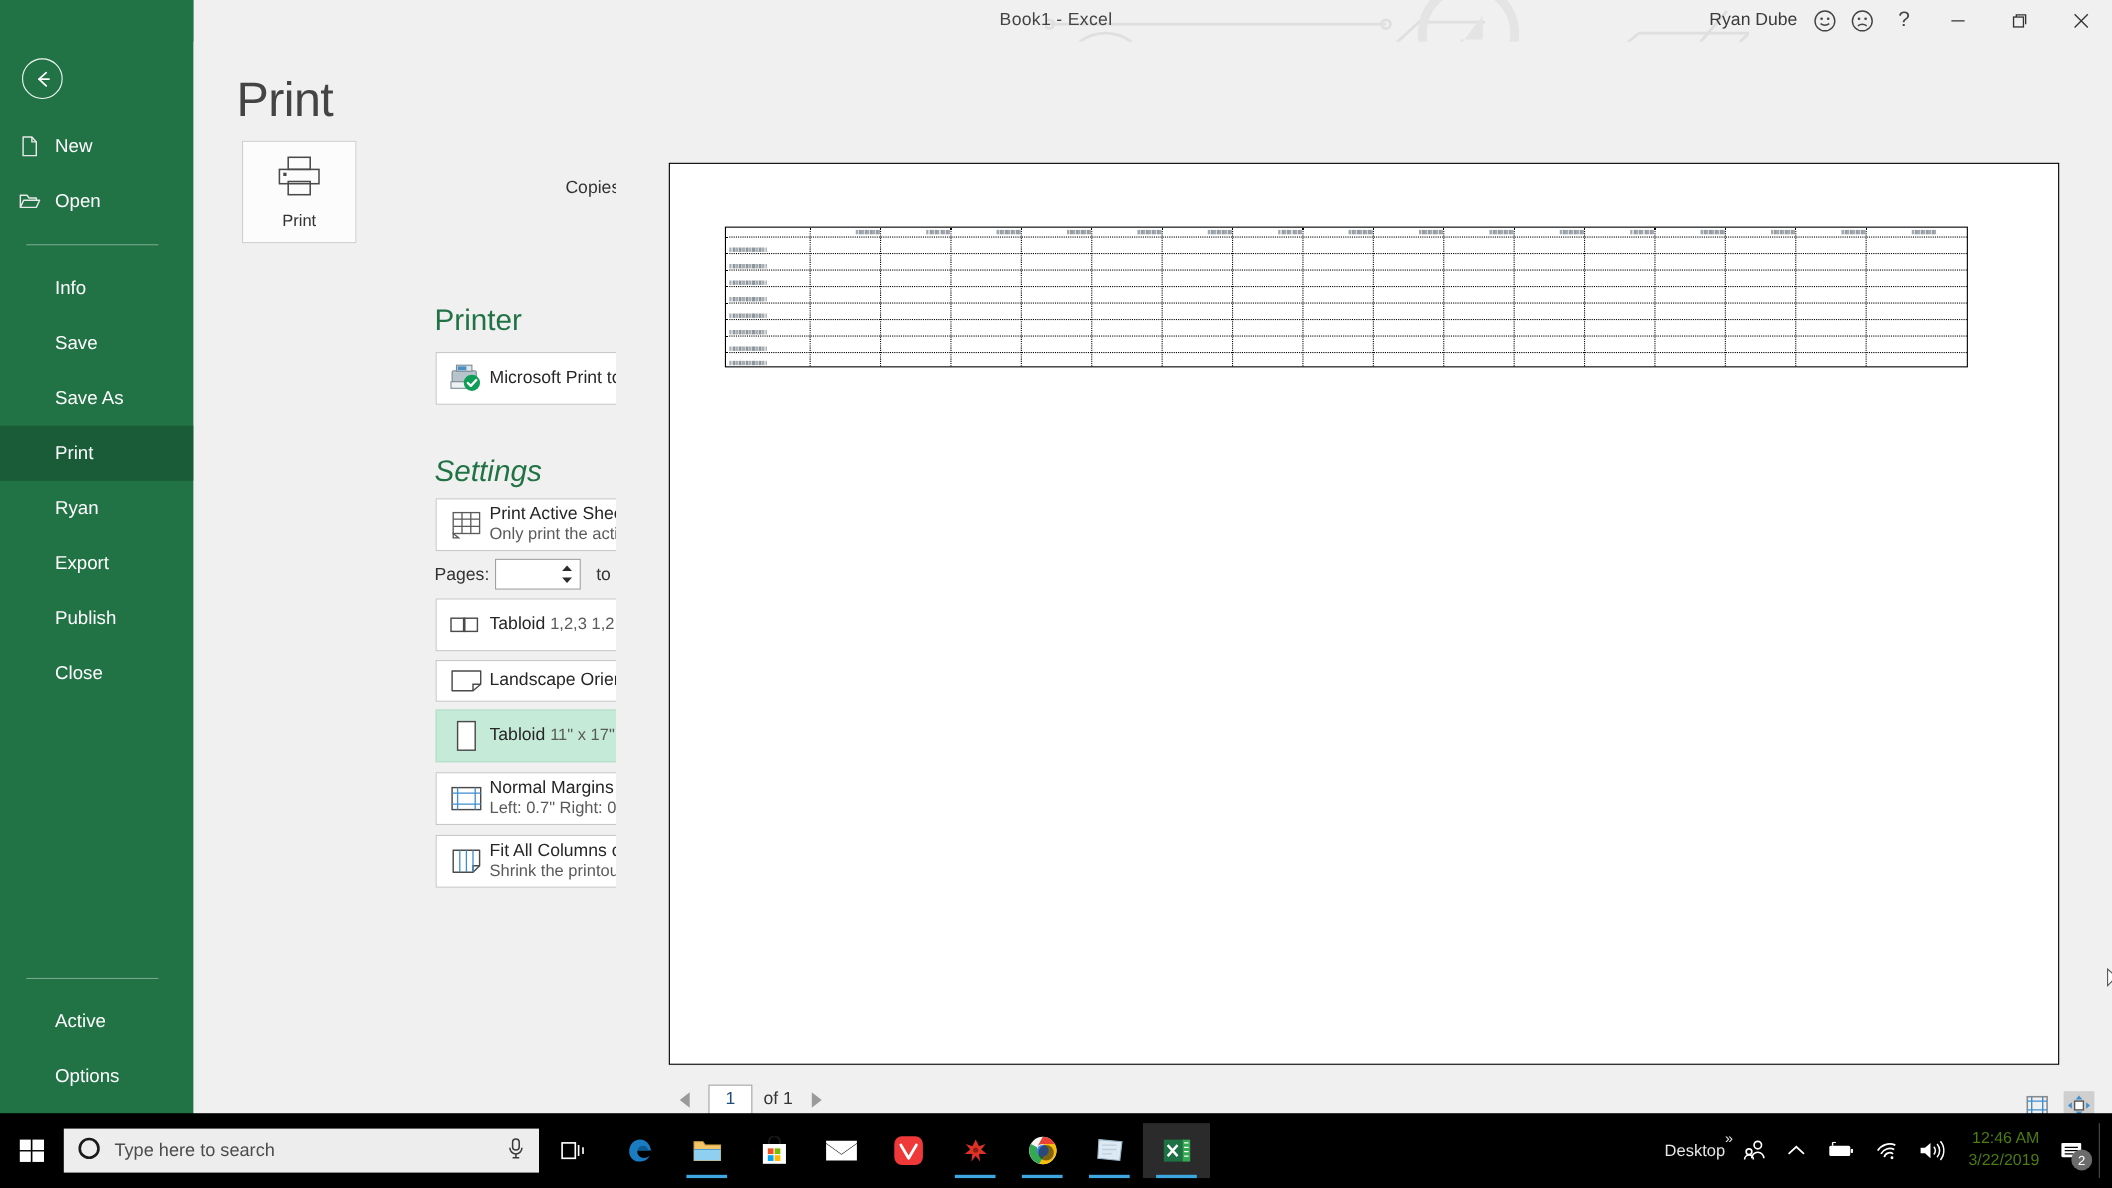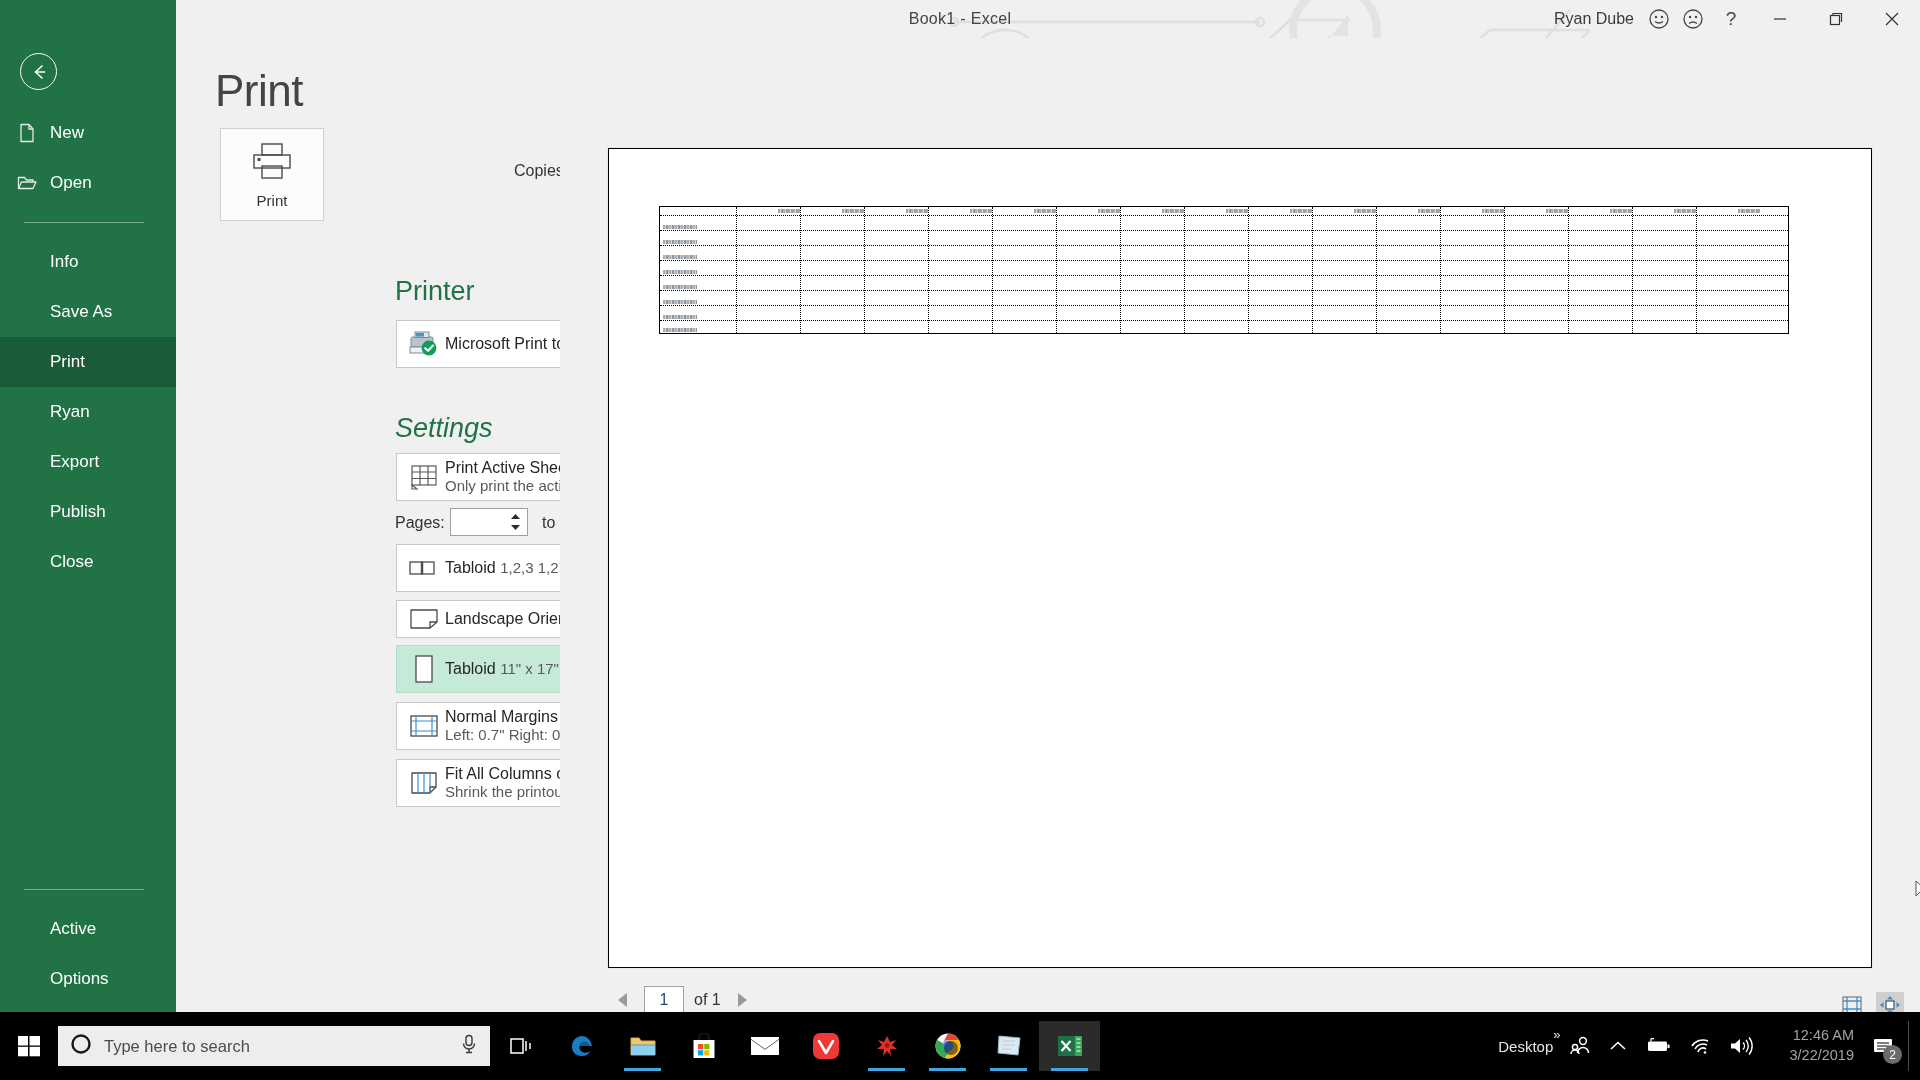--- a/index.html
+++ b/index.html
@@ -181,21 +181,21 @@
   }
   .tb-app.active { background: #2b2b2b; }
   .tb-app .underline {
     position: absolute; bottom: 0; left: 12px; right: 12px; height: 3px; background: #3da7e0;
   }
   .tray { margin-left: auto; display: flex; align-items: center; height: 50px; color: #fff; padding-right: 4px; }
   .tray-item { height: 50px; display: flex; align-items: center; justify-content: center; padding: 0 9px; }
   .desktop-label { font-size: 15px; color: #e6e6e6; }
   .chev-more { font-size: 13px; color: #e6e6e6; align-self: flex-start; padding-top: 6px; }
   .clock { display: flex; flex-direction: column; align-items: flex-end; justify-content: center; padding: 0 12px; line-height: 1.35; }
-  .clock span { font-size: 14.5px; color: #a3a3a3; margin-left: 15px; }
+  .clock span { font-size: 14.5px; color: #4d7c0f; }
   .notif { position: relative; padding: 0 14px 0 6px; }
   .notif-badge {
     position: absolute; right: 6px; bottom: 7px;
     width: 19px; height: 19px; border-radius: 50%;
     background: #6b6b6b; color: #fff; font-size: 12px;
     display: flex; align-items: center; justify-content: center;
   }
   .showdesk { width: 8px; height: 50px; border-left: 1px solid #4a4a4a; }
   .cursor-arrow { position: absolute; left: 1915px; top: 880px; }
 </style>
@@ -292,20 +292,23 @@
         </span>
         <span>Open</span>
       </div>
 
       <div class="nav-sep"></div>
 
       <div class="nav-item plain">
         <span>Info</span>
       </div>
       <div class="nav-item plain">
+        <span>Save</span>
+      </div>
+      <div class="nav-item plain">
         <span>Save As</span>
       </div>
       <div class="nav-item plain selected">
         <span>Print</span>
       </div>
       <div class="nav-item plain">
         <span>Ryan</span>
       </div>
       <div class="nav-item plain">
         <span>Export</span>

